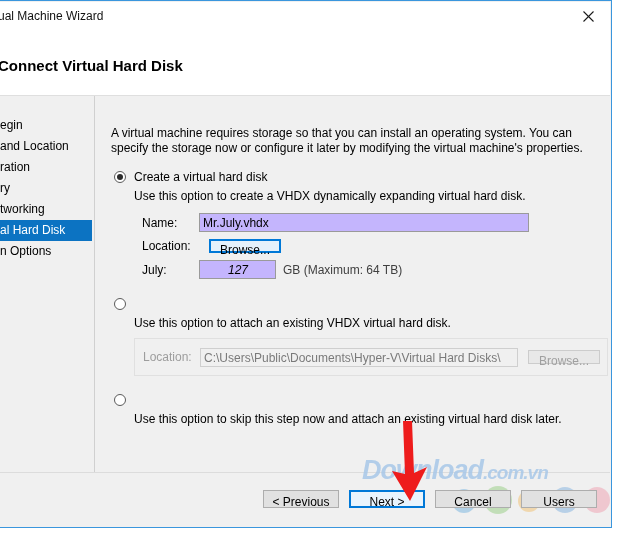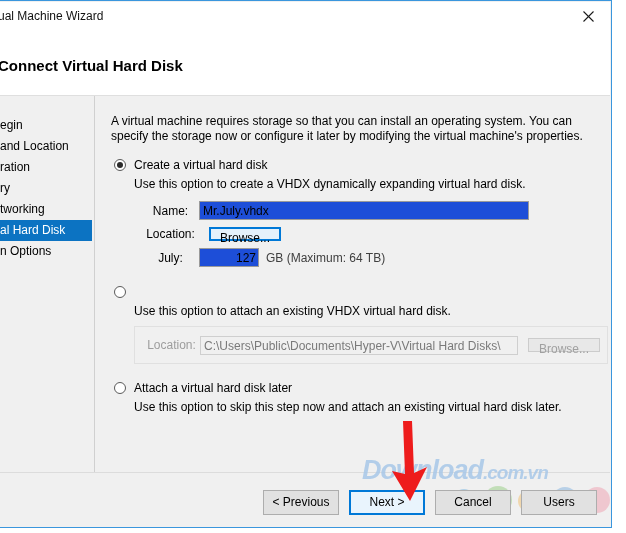--- a/index.html
+++ b/index.html
@@ -118,21 +118,21 @@
     margin-right: 2px;
   }
 
   
   #main {
     position: absolute;
     left: 108px;
     top: 0;
     right: 0;
     bottom: 0;
-    padding: 18px 16px 0 15px;
+    padding: 30px 16px 0 15px;
     box-sizing: border-box;
   }
   #intro {
     font-size: 12px;
     line-height: 15px;
     color: #000;
     margin: 0 0 14px 0;
     width: 482px;
   }
 
@@ -184,40 +184,40 @@
   .field-row {
     display: flex;
     align-items: center;
     margin-bottom: 7px;
   }
   .field-label {
     width: 57px;
     font-size: 12px;
     color: #000;
     flex: none;
-    text-align: center;
   }
   .textbox {
     height: 19px;
     line-height: 19px;
-    background: #1d4ed8;
+    background: #c4b5fd;
     border: 1px solid #9a9a9a;
     box-sizing: border-box;
     font-size: 12px;
     color: #000;
     padding: 0 3px;
     white-space: nowrap;
     overflow: hidden;
   }
   #name-input { width: 330px; }
   #location-input { width: 330px; }
   #size-input {
-    width: 60px;
-    text-align: right;
+    width: 77px;
+    text-align: center;
     padding-right: 2px;
+    font-style: italic;
   }
   .size-units {
     font-size: 12px;
     color: #404040;
     margin-left: 7px;
   }
   .browse-btn {
     margin-left: 10px;
     width: 72px;
     height: 14px;
@@ -283,21 +283,21 @@
   }
   #buttons {
     position: absolute;
     right: 13px;
     top: 17px;
     display: flex;
     gap: 10px;
   }
   .wiz-btn {
     width: 76px;
-    height: 25px;
+    height: 18px;
     line-height: 23px;
     text-align: center;
     font-size: 12px;
     color: #000;
     background: #e1e1e1;
     border: 1px solid #adadad;
     box-sizing: border-box;
     position: relative;
     z-index: 2;
   }
@@ -410,21 +410,20 @@
         <div id="existing-group">
           <span class="field-label">Location:</span>
           <div id="existing-location">C:\Users\Public\Documents\Hyper-V\Virtual Hard Disks\</div>
           <div class="browse-btn disabled">Browse...</div>
         </div>
       </div>
 
       <div id="opt-later">
         <div class="radio-row">
           <span class="radio"></span>
-          <span class="radio-label">Attach a virtual hard disk later</span>
         </div>
         <div class="sub-desc">Use this option to skip this step now and attach an existing virtual hard disk later.</div>
       </div>
 
     </div>
   </div>
 
   <div id="footer">
     <div id="buttons">
       <div class="wiz-btn">&lt; Previous</div>

